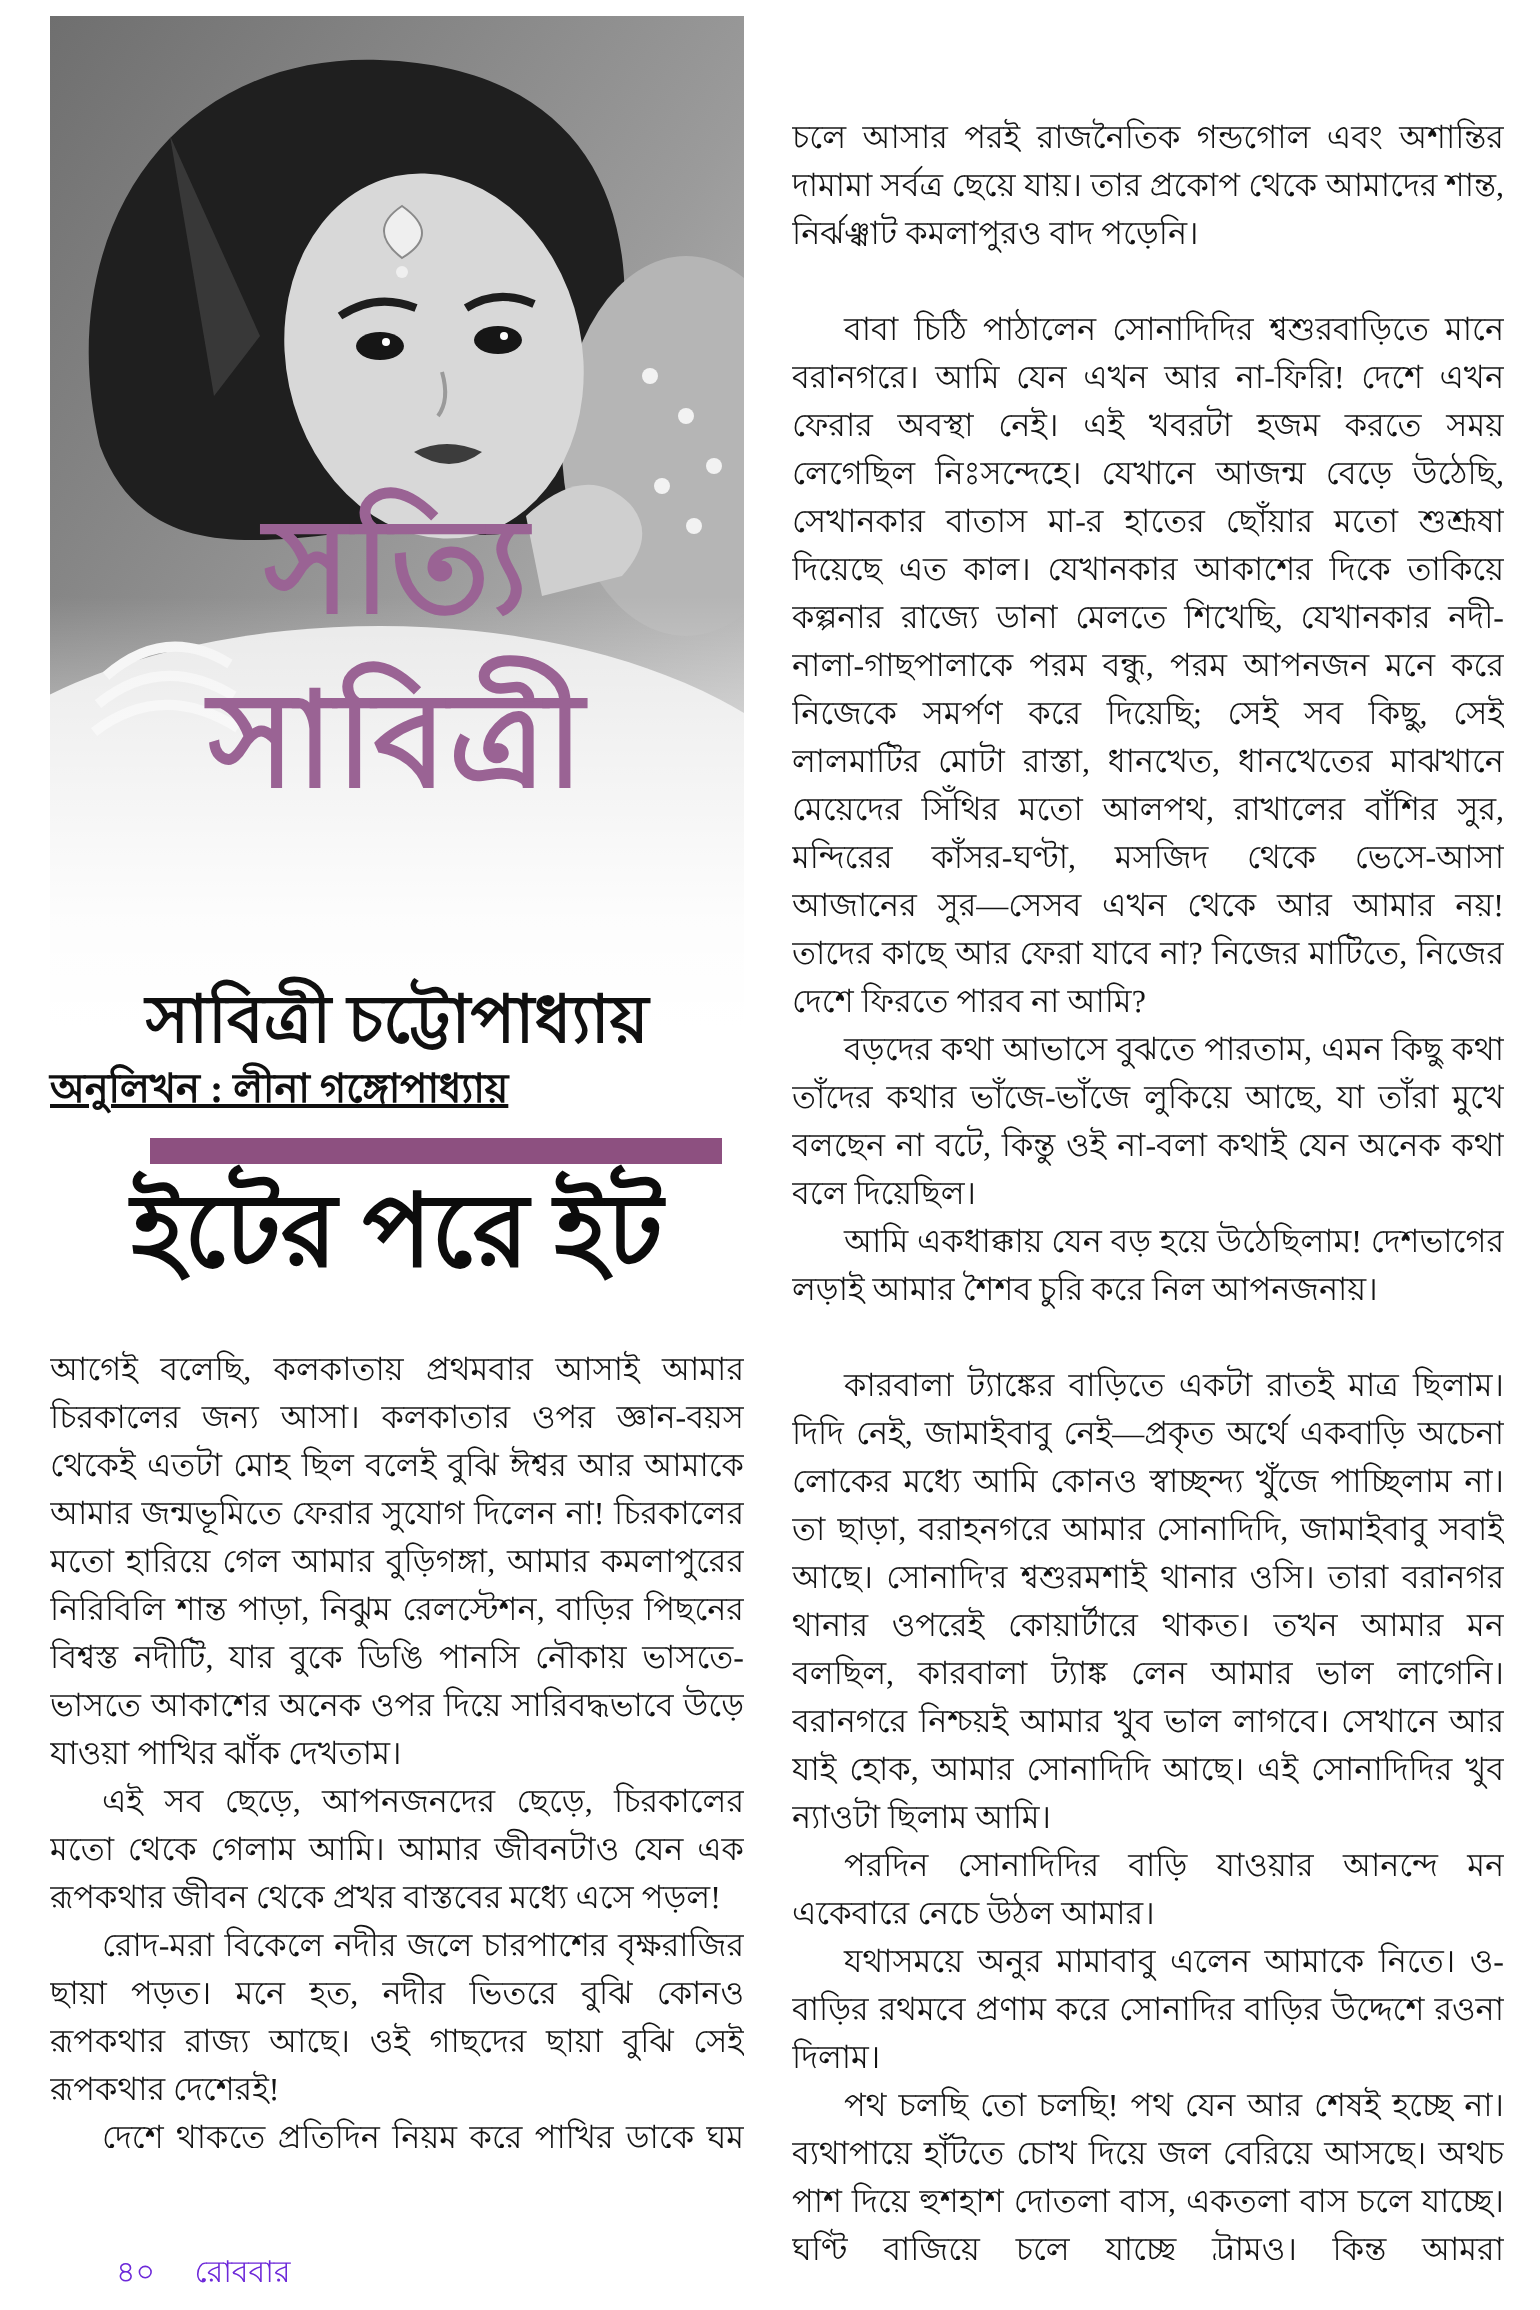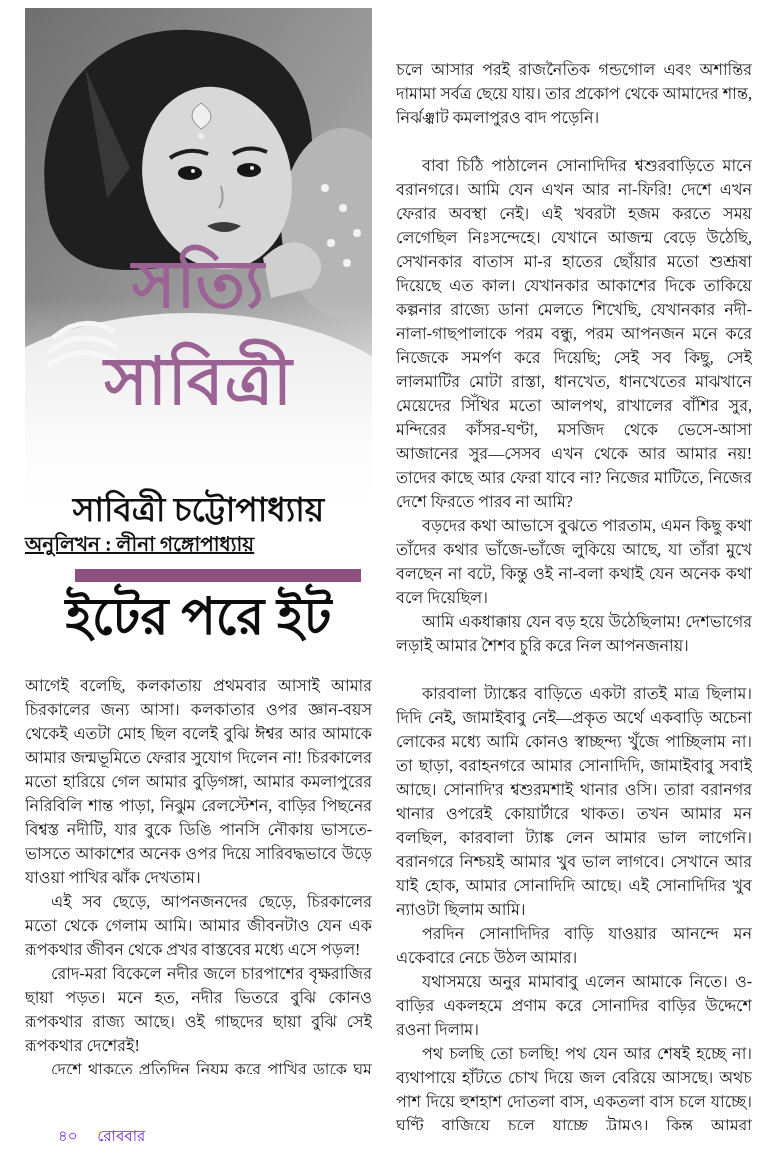--- a/index.html
+++ b/index.html
@@ -11,21 +11,21 @@
   .page{position:absolute;inset:0;width:770px;height:1155px;background:#fff;overflow:hidden;}
 
   
   .photo-wrap{position:absolute;left:25px;top:8px;width:347px;height:505px;}
   .photo-wrap svg{display:block;width:100%;height:100%;}
 
   
   .main-title{position:absolute;left:25px;top:250px;width:347px;text-align:center;z-index:3;
     color:#9a6394;font-weight:700;letter-spacing:1px;}
   .main-title .t1{display:block;font-size:66px;line-height:1.05;}
-  .main-title .t2{display:block;font-size:66px;line-height:1.05;margin-top:28px;}
+  .main-title .t2{display:block;font-size:66px;line-height:1.05;margin-top:18px;}
 
   .author{position:absolute;left:25px;top:484px;width:347px;text-align:center;z-index:3;
     font-size:33px;font-weight:700;color:#101010;}
   .transcriber{position:absolute;left:25px;top:529px;width:347px;text-align:left;z-index:3;
     font-size:20px;font-weight:700;color:#101010;text-decoration:underline;}
   .divider-bar{position:absolute;left:75px;top:569px;width:286px;height:13px;background:#8d5080;z-index:3;}
   .section-heading{position:absolute;left:25px;top:588px;width:347px;text-align:center;z-index:3;
     font-size:51px;font-weight:700;color:#0c0c0c;line-height:1.15;}
 
   
@@ -118,21 +118,21 @@
 
   </div>
 
   <div class="body-col body-right">
     <p>চলে আসার পরই রাজনৈতিক গন্ডগোল এবং অশান্তির দামামা সর্বত্র ছেয়ে যায়। তার প্রকোপ থেকে আমাদের শান্ত, নির্ঝঞ্ঝাট কমলাপুরও বাদ পড়েনি।</p>
     <p class="indent gap">বাবা চিঠি পাঠালেন সোনাদিদির শ্বশুরবাড়িতে মানে বরানগরে। আমি যেন এখন আর না-ফিরি! দেশে এখন ফেরার অবস্থা নেই। এই খবরটা হজম করতে সময় লেগেছিল নিঃসন্দেহে। যেখানে আজন্ম বেড়ে উঠেছি, সেখানকার বাতাস মা-র হাতের ছোঁয়ার মতো শুশ্রূষা দিয়েছে এত কাল। যেখানকার আকাশের দিকে তাকিয়ে কল্পনার রাজ্যে ডানা মেলতে শিখেছি, যেখানকার নদী-নালা-গাছপালাকে পরম বন্ধু, পরম আপনজন মনে করে নিজেকে সমর্পণ করে দিয়েছি; সেই সব কিছু, সেই লালমাটির মোটা রাস্তা, ধানখেত, ধানখেতের মাঝখানে মেয়েদের সিঁথির মতো আলপথ, রাখালের বাঁশির সুর, মন্দিরের কাঁসর-ঘণ্টা, মসজিদ থেকে ভেসে-আসা আজানের সুর—সেসব এখন থেকে আর আমার নয়! তাদের কাছে আর ফেরা যাবে না? নিজের মাটিতে, নিজের দেশে ফিরতে পারব না আমি?</p>
     <p class="indent">বড়দের কথা আভাসে বুঝতে পারতাম, এমন কিছু কথা তাঁদের কথার ভাঁজে-ভাঁজে লুকিয়ে আছে, যা তাঁরা মুখে বলছেন না বটে, কিন্তু ওই না-বলা কথাই যেন অনেক কথা বলে দিয়েছিল।</p>
     <p class="indent">আমি একধাক্কায় যেন বড় হয়ে উঠেছিলাম! দেশভাগের লড়াই আমার শৈশব চুরি করে নিল আপনজনায়।</p>
     <p class="indent gap">কারবালা ট্যাঙ্কের বাড়িতে একটা রাতই মাত্র ছিলাম। দিদি নেই, জামাইবাবু নেই—প্রকৃত অর্থে একবাড়ি অচেনা লোকের মধ্যে আমি কোনও স্বাচ্ছন্দ্য খুঁজে পাচ্ছিলাম না। তা ছাড়া, বরাহনগরে আমার সোনাদিদি, জামাইবাবু সবাই আছে। সোনাদি'র শ্বশুরমশাই থানার ওসি। তারা বরানগর থানার ওপরেই কোয়ার্টারে থাকত। তখন আমার মন বলছিল, কারবালা ট্যাঙ্ক লেন আমার ভাল লাগেনি। বরানগরে নিশ্চয়ই আমার খুব ভাল লাগবে। সেখানে আর যাই হোক, আমার সোনাদিদি আছে। এই সোনাদিদির খুব ন্যাওটা ছিলাম আমি।</p>
     <p class="indent">পরদিন সোনাদিদির বাড়ি যাওয়ার আনন্দে মন একেবারে নেচে উঠল আমার।</p>
-    <p class="indent">যথাসময়ে অনুর মামাবাবু এলেন আমাকে নিতে। ও-বাড়ির একলহমে প্রণাম করে সোনাদির বাড়ির উদ্দেশে রওনা দিলাম।</p>
+    <p class="indent">যথাসময়ে অনুর মামাবাবু এলেন আমাকে নিতে। ও-বাড়ির রথমবে প্রণাম করে সোনাদির বাড়ির উদ্দেশে রওনা দিলাম।</p>
     <p class="indent">পথ চলছি তো চলছি! পথ যেন আর শেষই হচ্ছে না। ব্যথাপায়ে হাঁটতে চোখ দিয়ে জল বেরিয়ে আসছে। অথচ পাশ দিয়ে হুশহাশ দোতলা বাস, একতলা বাস চলে যাচ্ছে। ঘণ্টি বাজিয়ে চলে যাচ্ছে ট্রামও। কিন্তু আমরা কোনওটাতেই উঠছি না। প্রথম-প্রথম নিজের মনকে এই বলে সান্ত্বনা দিচ্ছিলাম যে, হয়তো আমরা যেখানে যাব, সেখানকার বাস পাওয়া যাচ্ছে না। কিন্তু একসময় আর পারলাম না। মাঝরাস্তায় দাঁড়িয়ে পড়লাম। হাতের সুটকেসখানা রাস্তার ওপর নামিয়ে রাখলাম।</p>
 
   </div>
 
   <div class="footer">
     <span class="pgnum">৪০</span>
     <span>রোববার</span>
   </div>
 
 </div>

